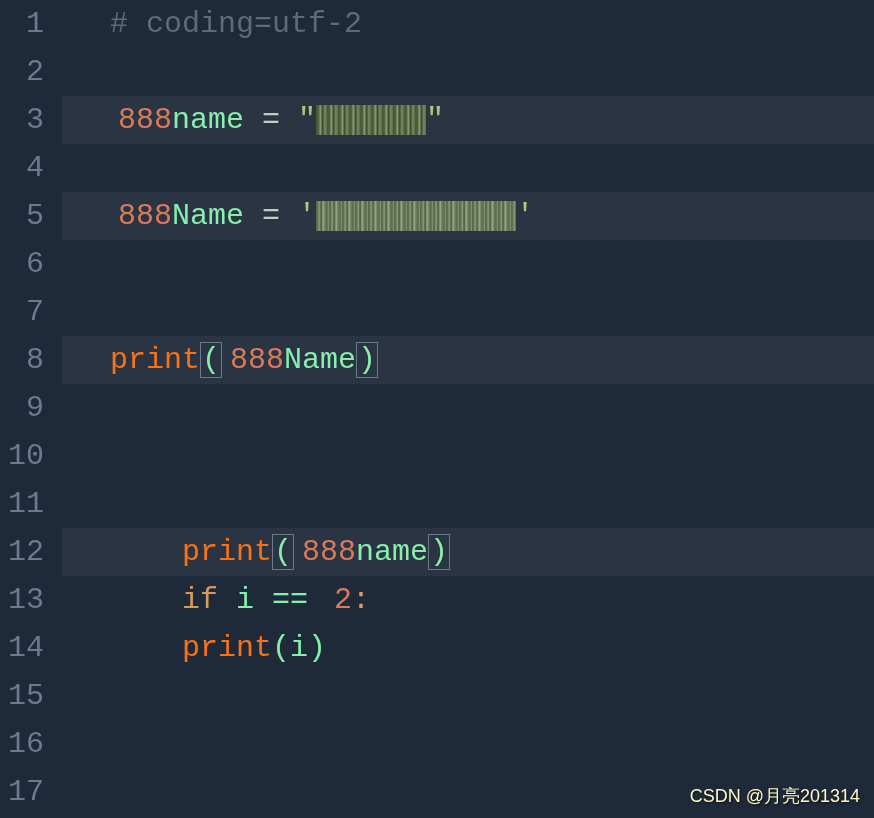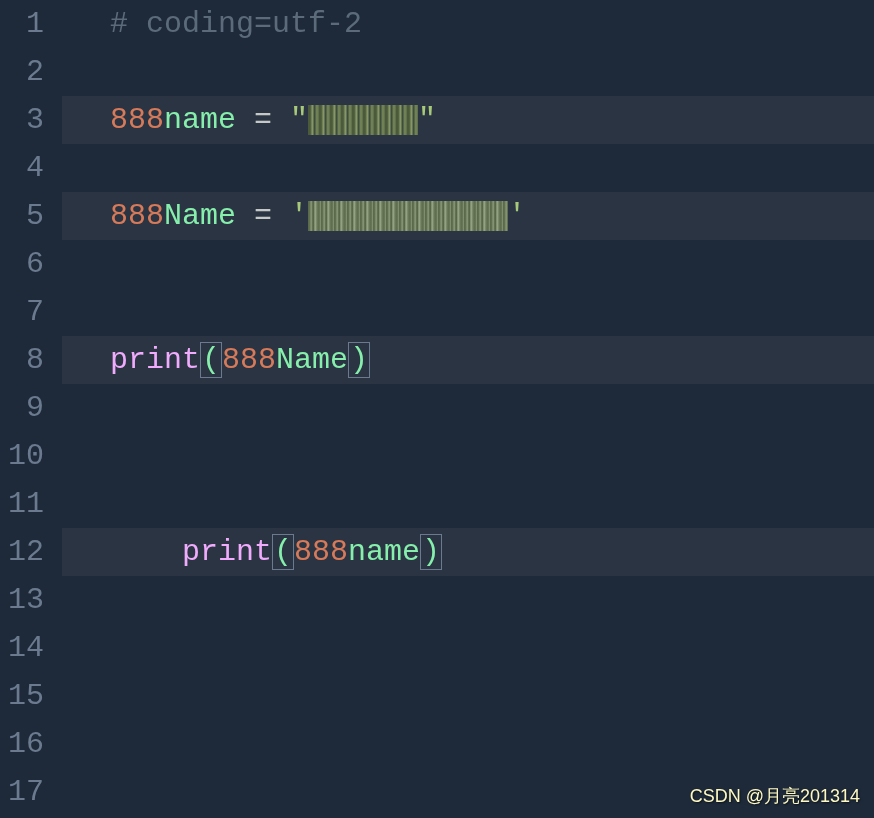--- a/index.html
+++ b/index.html
@@ -41,25 +41,25 @@
       height: 48px;
       line-height: 48px;
       padding-left: 48px;
       white-space: pre;
       position: relative;
     }
     .highlight {
       background: #2a3442;
     }
     .comment { color: #5c6b7a; }
-    .number { color: #d67a5a; }
+    .number { color: #d67a5a; margin-left: 8px; }
     .identifier { color: #86efac; }
     .operator { color: #c5c8c6; }
     .string { color: #a8c97a; }
-    .builtin { color: #f0abfc; }
+    .builtin { color: #f97316; }
     .keyword-orange { color: #d69a5a; }
     .matched-bracket {
       border: 1px solid #6b7a8f;
       padding: 0 1px;
     }
     .pixelated {
       display: inline-block;
       vertical-align: middle;
       image-rendering: pixelated;
     }
@@ -118,17 +118,19 @@
     <div class="line highlight"><span class="number">888</span><span class="identifier">name</span><span class="operator"> = </span><span class="string">"</span><span class="pixelated pixelated-1"></span><span class="string">"</span></div>
     <div class="line"></div>
     <div class="line highlight"><span class="number">888</span><span class="identifier">Name</span><span class="operator"> = </span><span class="string">'</span><span class="pixelated pixelated-2"></span><span class="string">'</span></div>
     <div class="line"></div>
     <div class="line"></div>
     <div class="line highlight"><span class="builtin">print</span><span class="identifier matched-bracket">(</span><span class="number">888</span><span class="identifier">Name</span><span class="identifier matched-bracket">)</span></div>
     <div class="line"></div>
     <div class="line"></div>
     <div class="line"></div>
     <div class="line highlight"><span>    </span><span class="builtin">print</span><span class="identifier matched-bracket">(</span><span class="number">888</span><span class="identifier">name</span><span class="identifier matched-bracket">)</span></div>
+    <div class="line"><span>    </span><span class="keyword-orange">if</span><span class="identifier"> i == </span><span class="number">2</span><span class="keyword-orange">:</span></div>
+    <div class="line"><span>    </span><span class="builtin">print</span><span class="identifier">(</span><span class="identifier">i</span><span class="identifier">)</span></div>
     <div class="line"></div>
   </div>
 </div>
 
 <div class="watermark">CSDN @月亮201314</div>
 
 </body></html>

